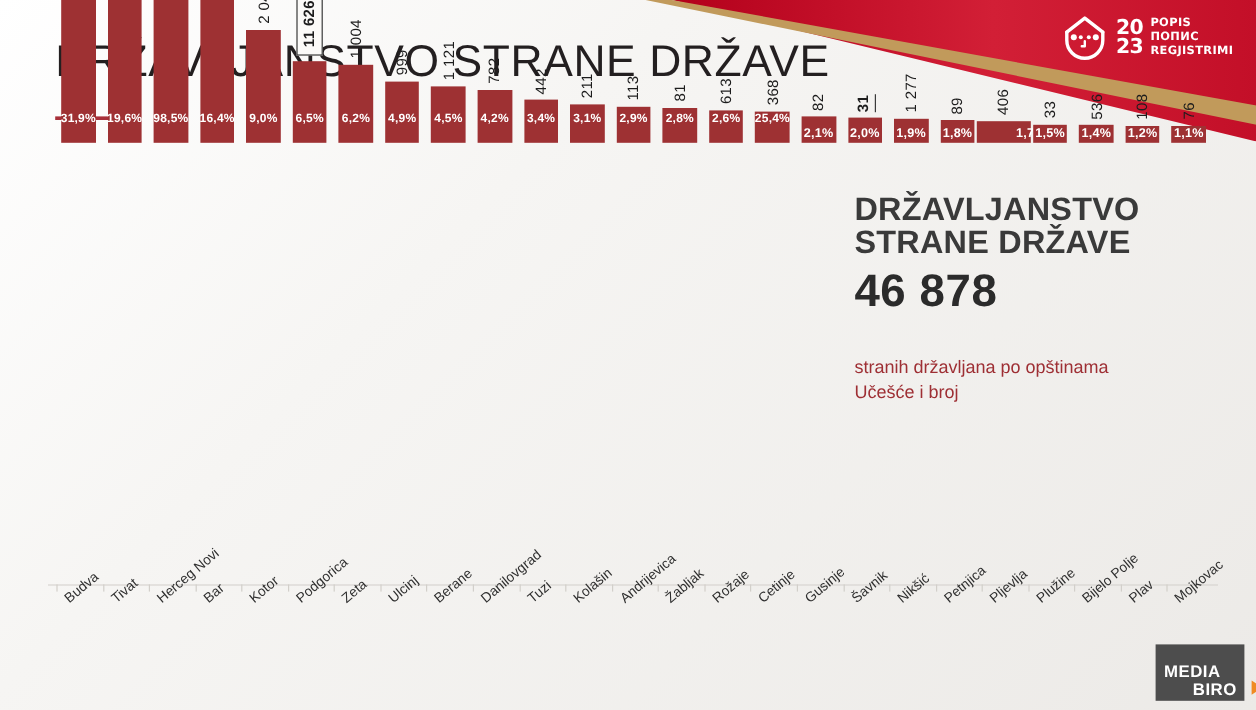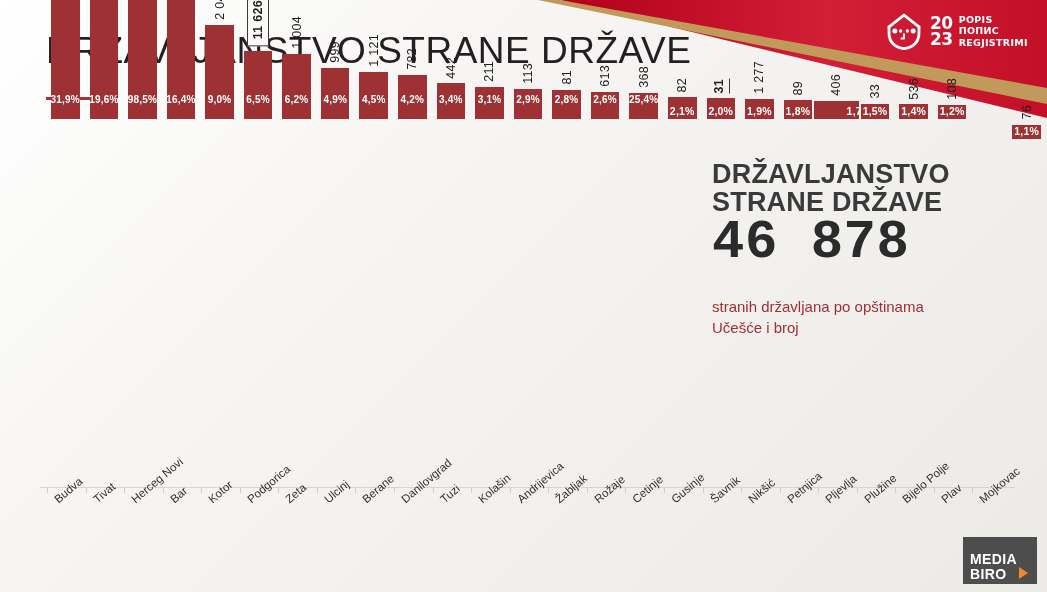--- a/index.html
+++ b/index.html
@@ -46,22 +46,22 @@
     position:absolute; top:97px; left:46px;
     width:45px; height:3px; background:#a8303a;
   }
   
   #info-panel { position:absolute; top:160px; left:712px; width:310px; }
   #info-panel .head {
     font-size:27px; font-weight:bold; color:#3a3a3a;
     line-height:28px; letter-spacing:0.2px;
   }
   #info-panel .big {
-    font-size:54px; font-weight:bold; color:#2b2b2b;
-    line-height:50px; margin-top:2px; letter-spacing:0.5px;font-family:Liberation Mono, monospace;
+    font-size:38px; font-weight:bold; color:#2b2b2b;
+    line-height:50px; margin-top:2px; letter-spacing:0.5px;
   }
   #info-panel .sub {
     margin-top:28px; font-size:15px; color:#9e2f34; line-height:21px;
   }
   
   #chart {
     position:absolute; left:40px; top:118px;
     width:985px; height:370px;
   }
   #axis-line {
@@ -105,21 +105,21 @@
   }
   
   #watermark {
     position:absolute; left:963px; top:537px; width:74px; height:47px;
     background:#4d4d4d; color:#ffffff;
     display:flex; flex-direction:column; justify-content:center;
     padding-left:7px;
   }
   #watermark .l1 { font-size:14px; font-weight:bold; line-height:15px; letter-spacing:0.4px;margin-top:12px;}
   #watermark .l2 { font-size:14px; font-weight:bold; line-height:15px; letter-spacing:0.4px;
-                   display:flex; align-items:flex-start; gap:12px;}
+                   display:flex; align-items:flex-start; gap:12px;margin-left:24px;}
   #watermark .tri {
     width:0; height:0; border-left:9px solid #f08a24;
     border-top:6px solid transparent; border-bottom:6px solid transparent;
   }
 </style>
 </head>
 <body>
 
 <div id="page">
 
@@ -304,21 +304,21 @@
         <div class="bar-rect" style="height: 14.6364px;">
           <div class="bar-pct" style="margin-bottom: 2px; font-size: 10.5px;">1,4%</div>
         </div>
       </div>
       <div class="bar-col" style="left: 897.893px; width: 28.5344px; bottom: 369px; height: 104px;">
         <div class="bar-count">108</div>
         <div class="bar-rect" style="height: 14px;">
           <div class="bar-pct" style="margin-bottom: 2px; font-size: 10.5px;">1,2%</div>
         </div>
       </div>
-      <div class="bar-col" style="left: 936.453px; width: 28.5344px; bottom: 349px; height: 104px; margin-left: 36px;">
+      <div class="bar-col" style="left: 936.453px; width: 28.5344px; bottom: 369px; height: 104px;">
         <div class="bar-count">76</div>
         <div class="bar-rect" style="height: 14px;">
           <div class="bar-pct" style="margin-bottom: 2px; font-size: 10.5px;">1,1%</div>
         </div>
       </div>
     </div>
   <div id="axis-line"></div>
   <div id="ticks-layer">
       <div class="tick" style="left: 47.0128px;"></div>
       <div class="tick" style="left: 85.5728px;"></div>

